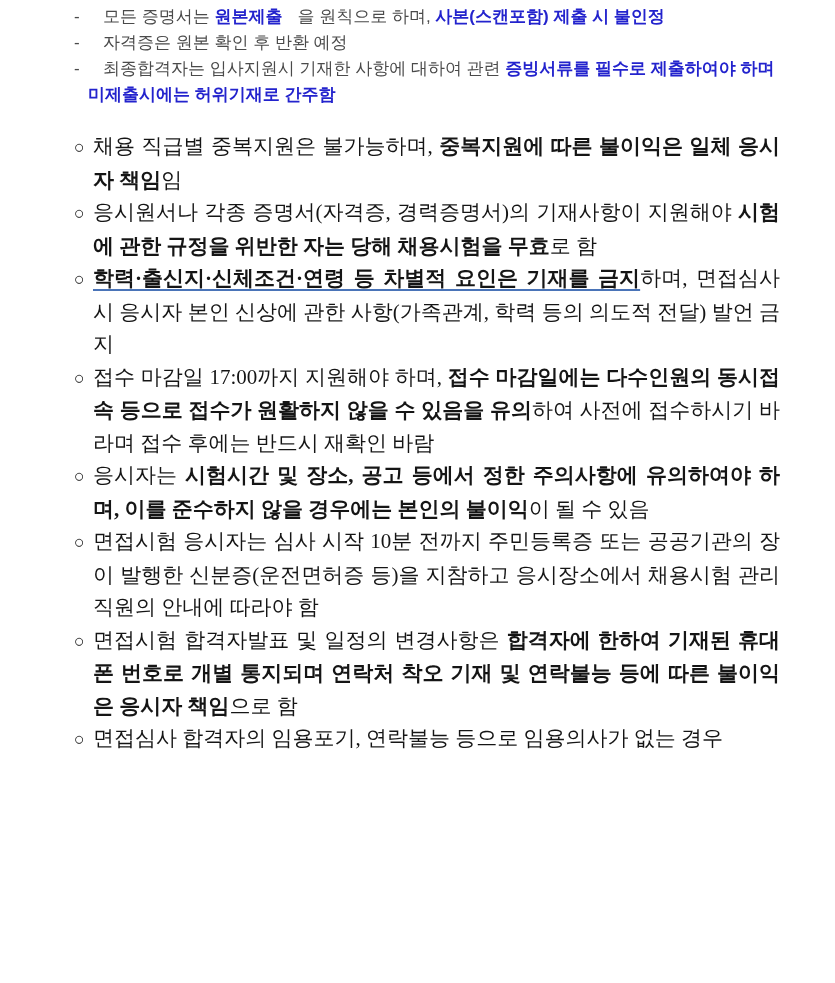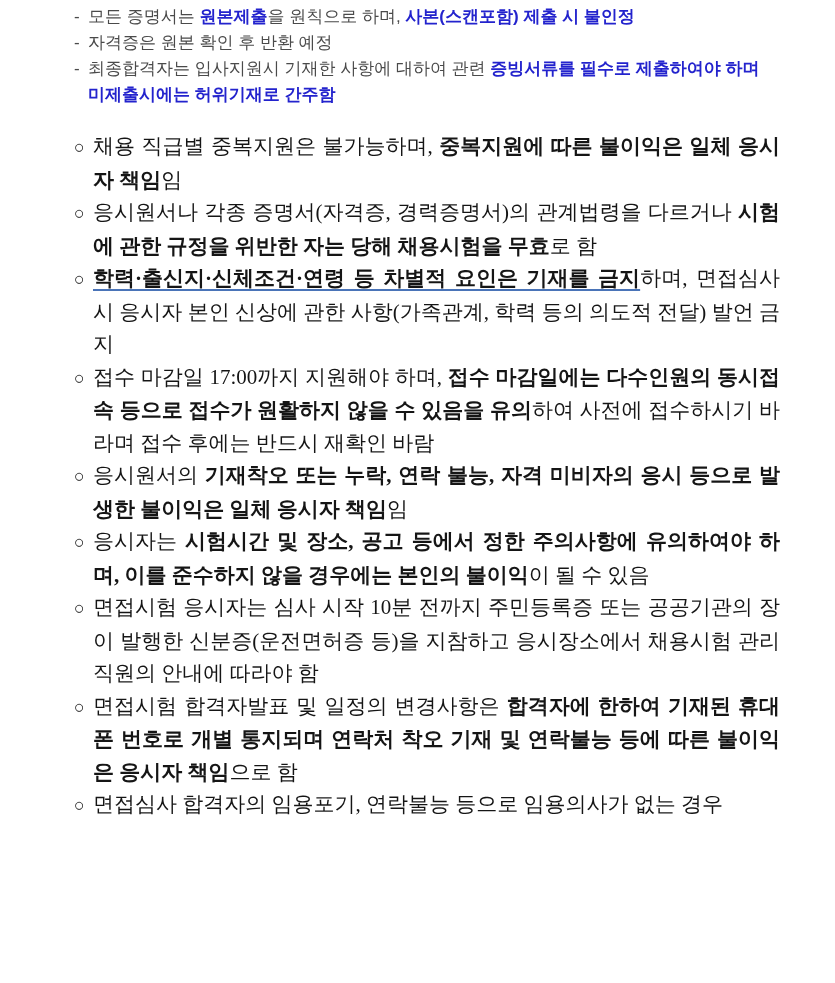--- a/index.html
+++ b/index.html
@@ -17,21 +17,21 @@
   
   .top-notes{
     margin-left:14px;
     font-family:"Liberation Sans",sans-serif;
     font-size:17px;line-height:26px;color:var(--note-gray);
   }
   .notes-title{margin-left:10px;}
   .notes-title .tmark{margin-right:10px;}
   .note-item{padding-left:14px;text-indent:-14px;}
   .note-dash{display:inline-block;width:14px;text-indent:0;}
-  .seg-gray{color:var(--note-gray);}
+  .seg-gray{color:var(--note-gray);margin-left:15px;}
   .seg-blue{color:var(--accent-blue-text);font-weight:bold;}
 
   
   .section-header{display:flex;align-items:center;margin-top:27px;margin-left:23px;}
   .section-number{
     width:45px;height:45px;background:var(--section-badge-blue);
     color:#fff;font-family:"Liberation Serif",serif;font-size:27px;
     display:flex;align-items:center;justify-content:center;flex:0 0 auto;
   }
   .section-title{
@@ -71,23 +71,22 @@
     <div>
         <div class="note-item"><span class="note-dash">-</span><span class="seg-gray">모든 증명서는 </span><span class="seg-blue">원본제출</span><span class="seg-gray">을 원칙으로 하며, </span><span class="seg-blue">사본(스캔포함) 제출 시 불인정</span></div>
         <div class="note-item"><span class="note-dash">-</span><span class="seg-gray">자격증은 원본 확인 후 반환 예정</span></div>
         <div class="note-item"><span class="note-dash">-</span><span class="seg-gray">최종합격자는 입사지원시 기재한 사항에 대하여 관련 </span><span class="seg-blue">증빙서류를 필수로 제출하여야 하며 미제출시에는 허위기재로 간주함</span></div>
       </div>
   </div>
 
 
   <div class="bullets">
       <div class="bullet"><span class="bullet-marker">○</span><span class="seg-n">채용 직급별 중복지원은 불가능하며, </span><span class="seg-b">중복지원에 따른 불이익은 일체 응시자 책임</span><span class="seg-n">임</span></div>
-      <div class="bullet"><span class="bullet-marker">○</span><span class="seg-n">응시원서나 각종 증명서(자격증, 경력증명서)의 관계법령을 다르거나 </span><span class="seg-b">시험에 관한 규정을 위반한 자는 당해 채용시험을 무효</span><span class="seg-n">로 함</span></div>
+      <div class="bullet"><span class="bullet-marker">○</span><span class="seg-n">응시원서나 각종 증명서(자격증, 경력증명서)의 기재사항이 지원해야 </span><span class="seg-b">시험에 관한 규정을 위반한 자는 당해 채용시험을 무효</span><span class="seg-n">로 함</span></div>
       <div class="bullet"><span class="bullet-marker">○</span><span class="seg-bu">학력·출신지·신체조건·연령 등 차별적 요인은 기재를 금지</span><span class="seg-n">하며, 면접심사 시 응시자 본인 신상에 관한 사항(가족관계, 학력 등의 의도적 전달) 발언 금지</span></div>
       <div class="bullet"><span class="bullet-marker">○</span><span class="seg-n">접수 마감일 17:00까지 지원해야 하며, </span><span class="seg-b">접수 마감일에는 다수인원의 동시접속 등으로 접수가 원활하지 않을 수 있음을 유의</span><span class="seg-n">하여 사전에 접수하시기 바라며 접수 후에는 반드시 재확인 바람</span></div>
-      <div class="bullet"><span class="bullet-marker">○</span><span class="seg-n">응시원서의 </span><span class="seg-b">기재착오 또는 누락, 연락 불능, 자격 미비자의 응시 등으로 발생한 불이익은 일체 응시자 책임</span><span class="seg-n">임</span></div>
       <div class="bullet"><span class="bullet-marker">○</span><span class="seg-n">응시자는 </span><span class="seg-b">시험시간 및 장소, 공고 등에서 정한 주의사항에 유의하여야 하며, 이를 준수하지 않을 경우에는 본인의 불이익</span><span class="seg-n">이 될 수 있음</span></div>
       <div class="bullet"><span class="bullet-marker">○</span><span class="seg-n">면접시험 응시자는 심사 시작 10분 전까지 주민등록증 또는 공공기관의 장이 발행한 신분증(운전면허증 등)을 지참하고 응시장소에서 채용시험 관리 직원의 안내에 따라야 함</span></div>
       <div class="bullet"><span class="bullet-marker">○</span><span class="seg-n">면접시험 합격자발표 및 일정의 변경사항은 </span><span class="seg-b">합격자에 한하여 기재된 휴대폰 번호로 개별 통지되며 연락처 착오 기재 및 연락불능 등에 따른 불이익은 응시자 책임</span><span class="seg-n">으로 함</span></div>
       <div class="bullet"><span class="bullet-marker">○</span><span class="seg-n">면접심사 합격자의 임용포기, 연락불능 등으로 임용의사가 없는 경우</span></div>
     </div>
 
 </div>
 
 </body></html>

